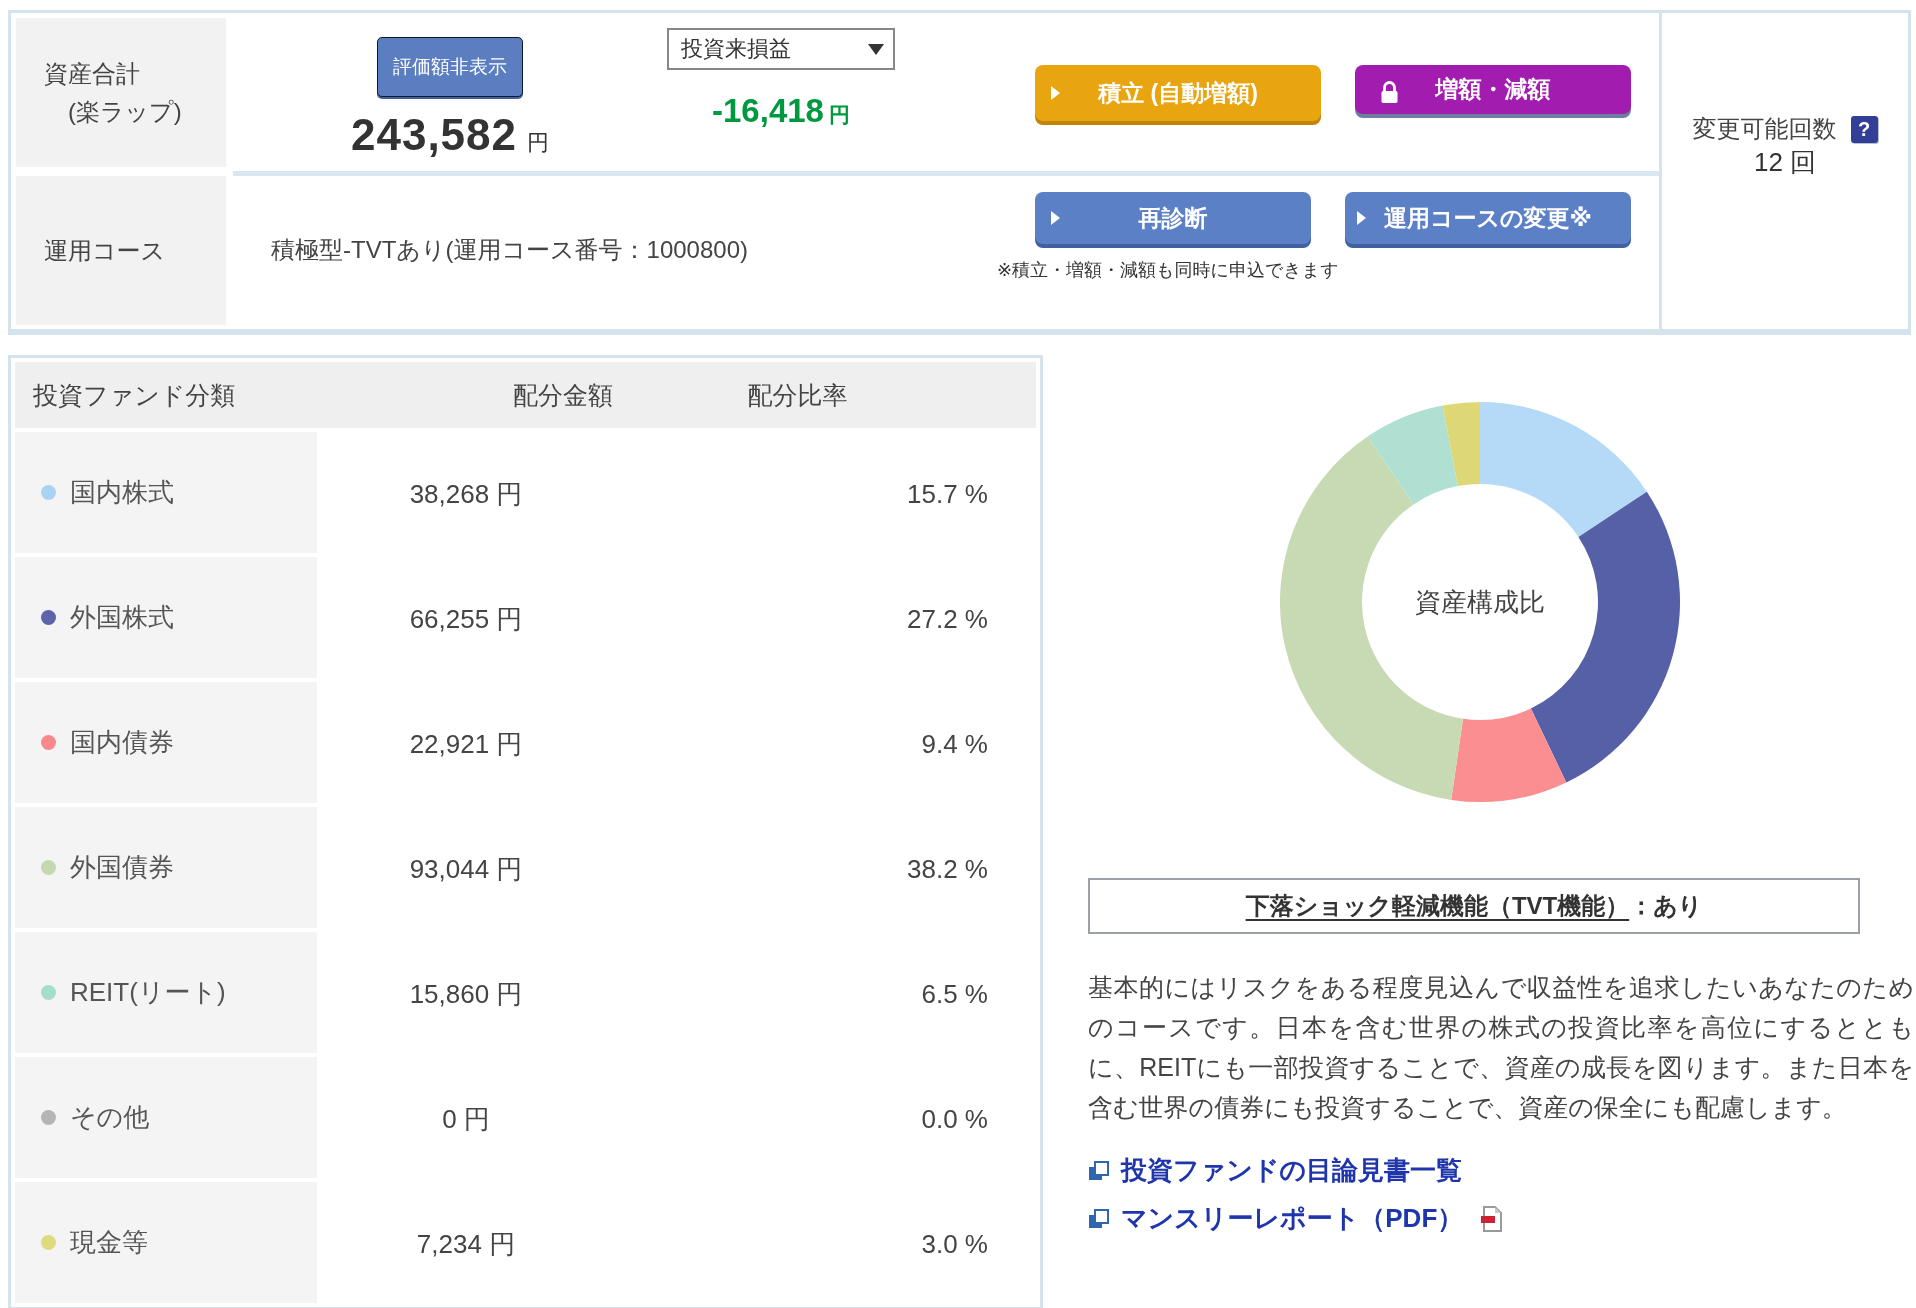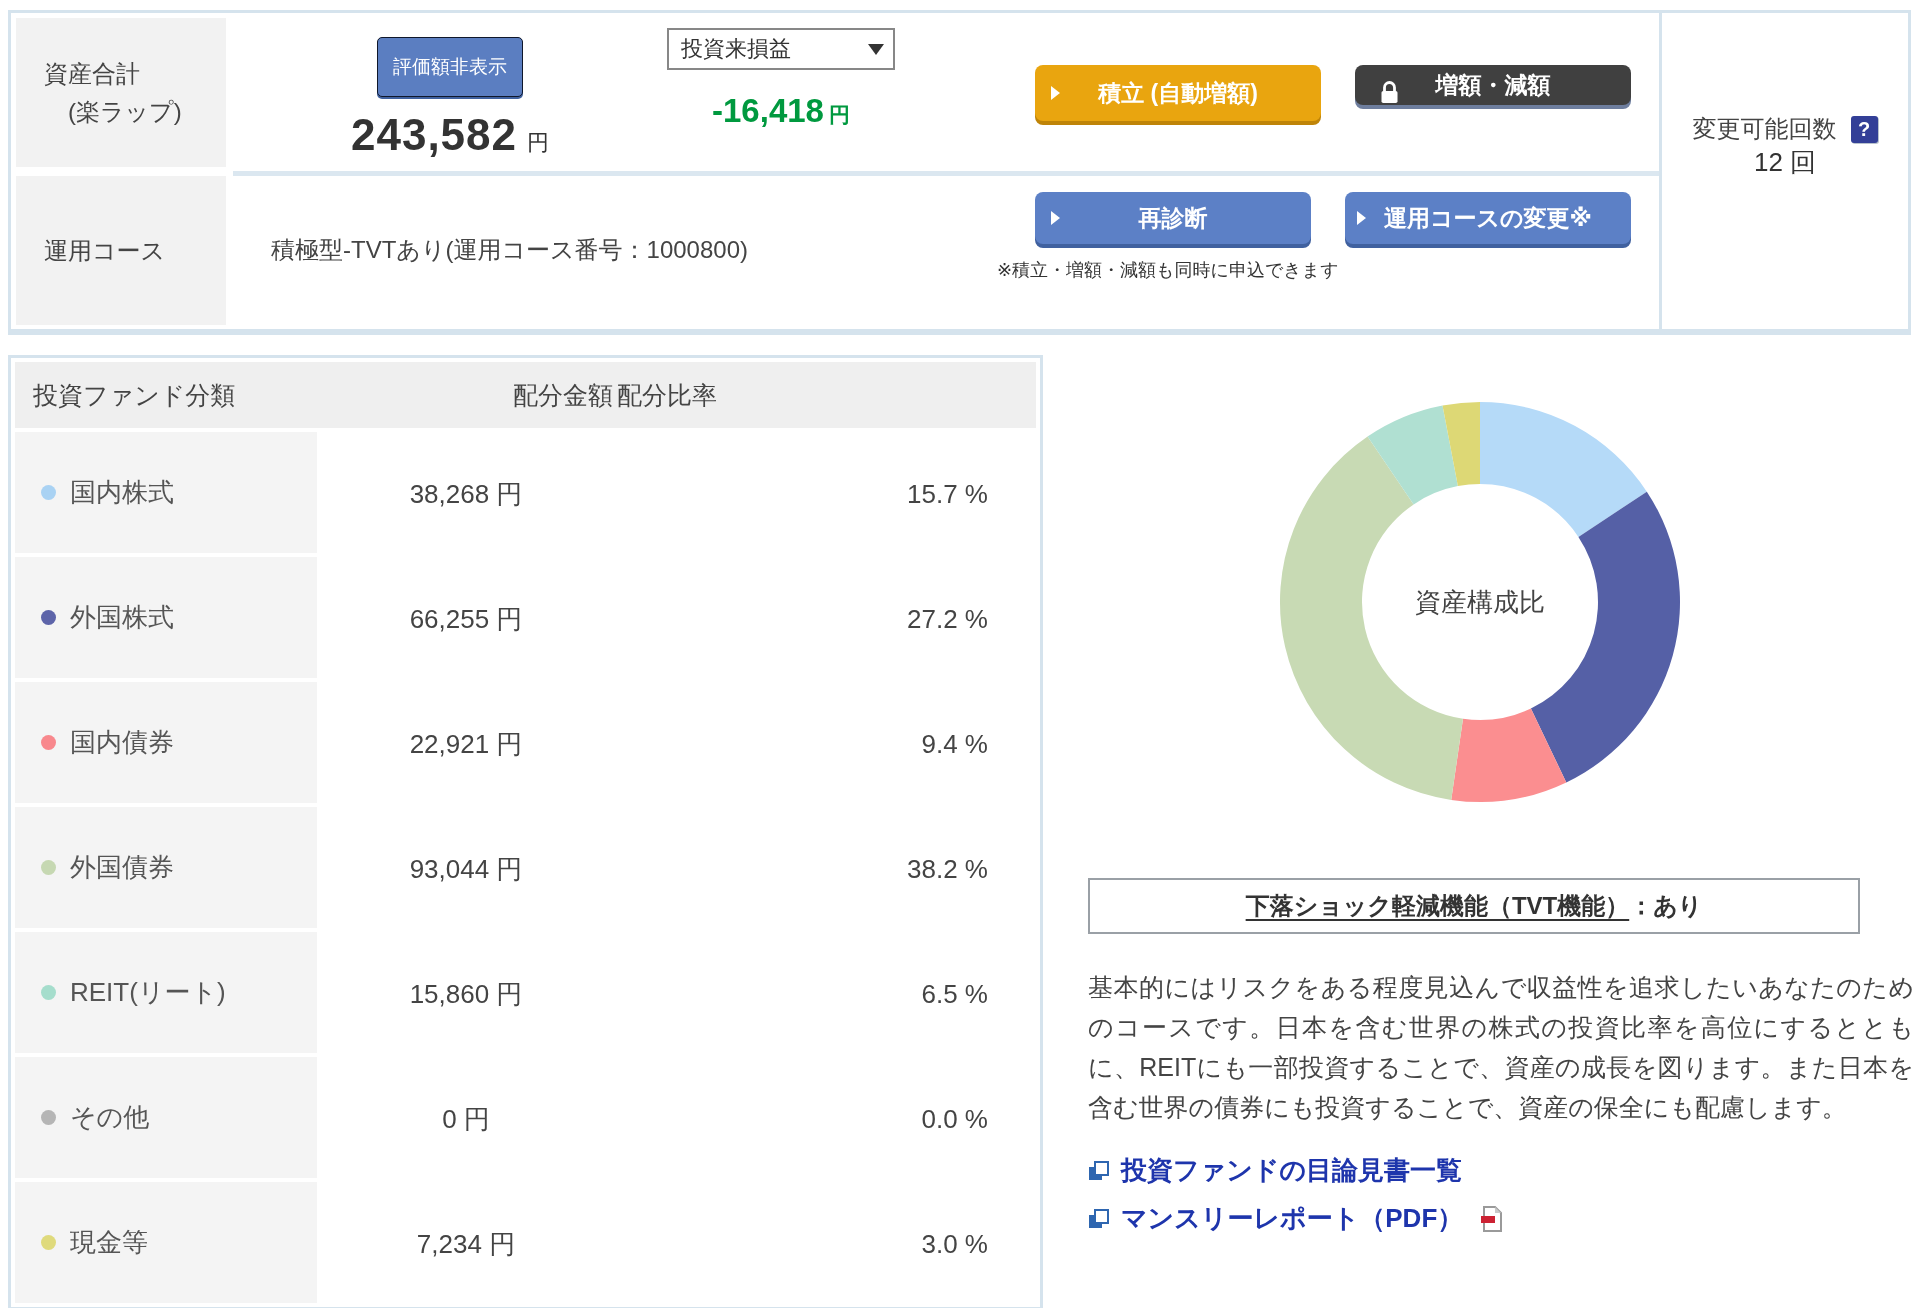--- a/index.html
+++ b/index.html
@@ -34,41 +34,41 @@
             justify-content:space-between;padding:0 9px 0 12px;font-size:22px;color:#333;cursor:pointer;}
   .dd-arrow{width:0;height:0;border-left:8px solid transparent;border-right:8px solid transparent;
             border-top:11px solid #333;}
   .pl-val{margin-top:22px;font-size:33px;font-weight:bold;color:#00993f;}
   .pl-val .unit{font-size:21px;margin-left:5px;}
 
   .btns-r1{margin-left:auto;display:flex;gap:34px;padding:40px 28px 0 0;}
   .btn{position:relative;border-radius:8px;color:#fff;font-size:23px;font-weight:bold;
        display:flex;align-items:center;justify-content:center;cursor:pointer;user-select:none;}
   .btn-orange{width:286px;height:56px;background:#e9a50f;box-shadow:0 4px 0 #bf8408;}
-  .btn-gray{width:276px;height:40px;background:#404040;box-shadow:0 4px 0 #6e7e9e;}
+  .btn-gray{width:276px;height:49px;background:#a21caf;box-shadow:0 4px 0 #6e7e9e;}
   .btn-blue{background:#5c80c6;box-shadow:0 4px 0 #40619f;}
   .btn-course{width:286px;height:52px;}
   .btn-rediag{width:276px;height:52px;}
   .tri{position:absolute;left:16px;width:0;height:0;border-top:7px solid transparent;
        border-bottom:7px solid transparent;border-left:9px solid #fff;}
   .lock{position:absolute;left:24px;top:16px;}
 
   .course-text{padding:58px 0 0 38px;font-size:24px;color:#444;flex:1;}
   .btns-r2{display:flex;flex-direction:column;padding:16px 28px 0 0;}
   .btn-row{display:flex;gap:34px;}
   .note{margin-top:14px;margin-left:-38px;font-size:18px;color:#333;}
 
   
   .detail{position:absolute;left:8px;top:355px;display:flex;}
   .alloc{width:1029px;border:3px solid #d5e3ed;border-bottom-width:6px;background:#fff;}
   .thead{height:66px;background:#efefef;margin:4px;display:grid;
          grid-template-columns:302px 300px auto;align-items:center;font-size:25px;color:#444;}
   .th1{padding-left:18px;}
   .th2{text-align:right;padding-right:4px;}
-  .th3{text-align:left;padding-right:58px;}
+  .th3{text-align:center;padding-right:58px;}
   .trow{height:125px;display:grid;grid-template-columns:306px 300px auto;align-items:center;font-size:26px;}
   .tlabel{align-self:stretch;margin:0 0 4px 4px;background:#f4f4f4;display:flex;align-items:center;
           gap:14px;padding-left:26px;color:#555;}
   .dot{width:15px;height:15px;border-radius:50%;flex:0 0 auto;}
   .tamount{text-align:center;padding-right:2px;color:#444;}
   .tratio{text-align:right;padding-right:52px;color:#444;}
 
   .rpanel{margin-left:45px;width:826px;}
   .donut-wrap{position:relative;width:420px;height:420px;margin:37px 0 0 182px;text-decoration:underline;}
   .donut-label{position:absolute;left:0;top:0;width:420px;height:420px;display:flex;

